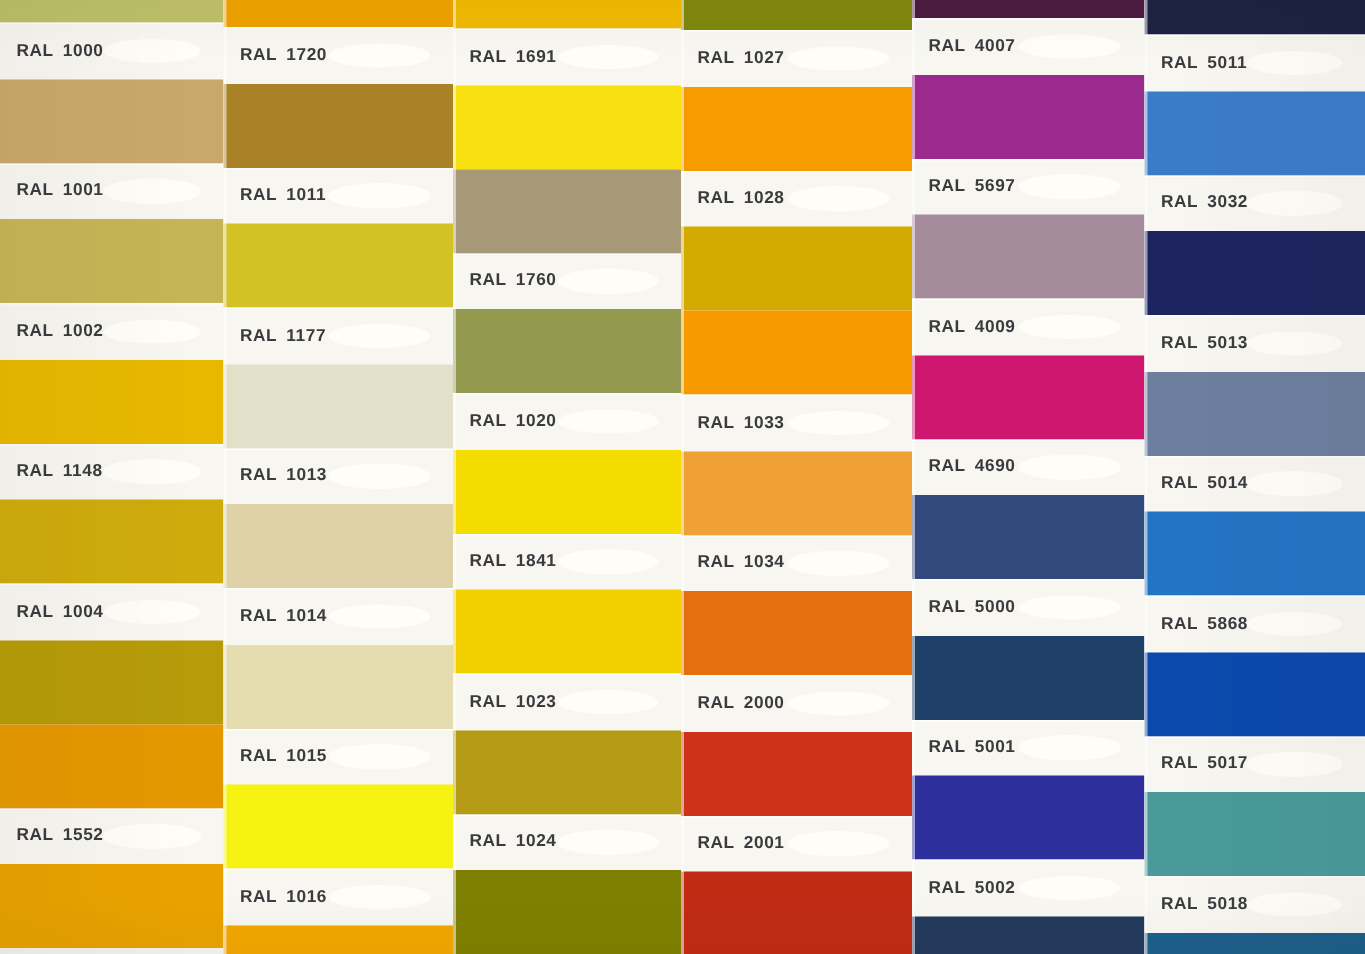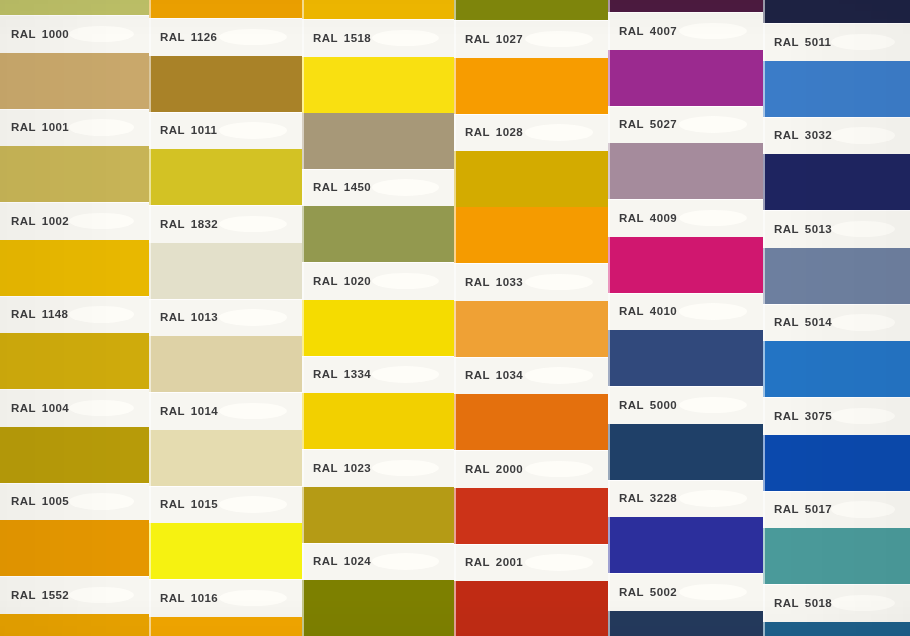--- a/index.html
+++ b/index.html
@@ -126,58 +126,54 @@
           </div>
           <div class="cell">
             <div class="swatch" style="background: rgb(207, 171, 12);"></div>
             <div class="labelband">
               <div class="gloss"></div>
               <div class="labeltext"><span>RAL</span><span class="num">1004</span></div>
             </div>
           </div>
           <div class="cell">
             <div class="swatch" style="background: rgb(183, 155, 9);"></div>
-            <div class="labelband">
-              <div class="gloss"></div>
-              <div class="labeltext"><span>RAL</span><span class="num">1005</span></div>
-            </div>
           </div>
           <div class="cell">
             <div class="swatch" style="background: rgb(229, 151, 0);"></div>
             <div class="labelband">
               <div class="gloss"></div>
               <div class="labeltext"><span>RAL</span><span class="num">1552</span></div>
             </div>
           </div>
           <div class="cell">
             <div class="swatch" style="background: rgb(232, 162, 0);"></div>
           </div>
         </div>
       </div>
       <div class="column" style="left: 149px; width: 153px;">
         <div class="col-inner" style="top: -38px;">
           <div class="cell">
             <div class="swatch" style="background: rgb(237, 161, 0);"></div>
             <div class="labelband">
               <div class="gloss"></div>
-              <div class="labeltext"><span>RAL</span><span class="num">1126</span></div>
+              <div class="labeltext"><span>RAL</span><span class="num">1720</span></div>
             </div>
           </div>
           <div class="cell">
             <div class="swatch" style="background: rgb(169, 130, 40);"></div>
             <div class="labelband">
               <div class="gloss"></div>
               <div class="labeltext"><span>RAL</span><span class="num">1011</span></div>
             </div>
           </div>
           <div class="cell">
             <div class="swatch" style="background: rgb(211, 194, 36);"></div>
             <div class="labelband">
               <div class="gloss"></div>
-              <div class="labeltext"><span>RAL</span><span class="num">1832</span></div>
+              <div class="labeltext"><span>RAL</span><span class="num">1177</span></div>
             </div>
           </div>
           <div class="cell">
             <div class="swatch" style="background: rgb(227, 224, 202);"></div>
             <div class="labelband">
               <div class="gloss"></div>
               <div class="labeltext"><span>RAL</span><span class="num">1013</span></div>
             </div>
           </div>
           <div class="cell">
@@ -206,45 +202,45 @@
           </div>
         </div>
       </div>
       <div class="colsep" style="left: 149px;"></div>
       <div class="column" style="left: 302px; width: 152px;">
         <div class="col-inner" style="top: -37px;">
           <div class="cell">
             <div class="swatch" style="background: rgb(239, 183, 0);"></div>
             <div class="labelband">
               <div class="gloss"></div>
-              <div class="labeltext"><span>RAL</span><span class="num">1518</span></div>
+              <div class="labeltext"><span>RAL</span><span class="num">1691</span></div>
             </div>
           </div>
           <div class="cell">
             <div class="swatch" style="background: rgb(249, 224, 17);"></div>
           </div>
           <div class="cell">
             <div class="swatch" style="background: rgb(167, 152, 120);"></div>
             <div class="labelband">
               <div class="gloss"></div>
-              <div class="labeltext"><span>RAL</span><span class="num">1450</span></div>
+              <div class="labeltext"><span>RAL</span><span class="num">1760</span></div>
             </div>
           </div>
           <div class="cell">
             <div class="swatch" style="background: rgb(147, 153, 79);"></div>
             <div class="labelband">
               <div class="gloss"></div>
               <div class="labeltext"><span>RAL</span><span class="num">1020</span></div>
             </div>
           </div>
           <div class="cell">
             <div class="swatch" style="background: rgb(245, 220, 0);"></div>
             <div class="labelband">
               <div class="gloss"></div>
-              <div class="labeltext"><span>RAL</span><span class="num">1334</span></div>
+              <div class="labeltext"><span>RAL</span><span class="num">1841</span></div>
             </div>
           </div>
           <div class="cell">
             <div class="swatch" style="background: rgb(242, 208, 0);"></div>
             <div class="labelband">
               <div class="gloss"></div>
               <div class="labeltext"><span>RAL</span><span class="num">1023</span></div>
             </div>
           </div>
           <div class="cell">
@@ -319,49 +315,49 @@
             <div class="swatch" style="background: rgb(76, 26, 63);"></div>
             <div class="labelband">
               <div class="gloss"></div>
               <div class="labeltext"><span>RAL</span><span class="num">4007</span></div>
             </div>
           </div>
           <div class="cell">
             <div class="swatch" style="background: rgb(155, 42, 143);"></div>
             <div class="labelband">
               <div class="gloss"></div>
-              <div class="labeltext"><span>RAL</span><span class="num">5027</span></div>
+              <div class="labeltext"><span>RAL</span><span class="num">5697</span></div>
             </div>
           </div>
           <div class="cell">
             <div class="swatch" style="background: rgb(165, 139, 156);"></div>
             <div class="labelband">
               <div class="gloss"></div>
               <div class="labeltext"><span>RAL</span><span class="num">4009</span></div>
             </div>
           </div>
           <div class="cell">
             <div class="swatch" style="background: rgb(208, 23, 111);"></div>
             <div class="labelband">
               <div class="gloss"></div>
-              <div class="labeltext"><span>RAL</span><span class="num">4010</span></div>
+              <div class="labeltext"><span>RAL</span><span class="num">4690</span></div>
             </div>
           </div>
           <div class="cell">
             <div class="swatch" style="background: rgb(49, 73, 124);"></div>
             <div class="labelband">
               <div class="gloss"></div>
               <div class="labeltext"><span>RAL</span><span class="num">5000</span></div>
             </div>
           </div>
           <div class="cell">
             <div class="swatch" style="background: rgb(31, 64, 104);"></div>
             <div class="labelband">
               <div class="gloss"></div>
-              <div class="labeltext"><span>RAL</span><span class="num">3228</span></div>
+              <div class="labeltext"><span>RAL</span><span class="num">5001</span></div>
             </div>
           </div>
           <div class="cell">
             <div class="swatch" style="background: rgb(44, 47, 156);"></div>
             <div class="labelband">
               <div class="gloss"></div>
               <div class="labeltext"><span>RAL</span><span class="num">5002</span></div>
             </div>
           </div>
           <div class="cell">
@@ -397,21 +393,21 @@
             <div class="swatch" style="background: rgb(109, 127, 159);"></div>
             <div class="labelband">
               <div class="gloss"></div>
               <div class="labeltext"><span>RAL</span><span class="num">5014</span></div>
             </div>
           </div>
           <div class="cell">
             <div class="swatch" style="background: rgb(35, 116, 196);"></div>
             <div class="labelband">
               <div class="gloss"></div>
-              <div class="labeltext"><span>RAL</span><span class="num">3075</span></div>
+              <div class="labeltext"><span>RAL</span><span class="num">5868</span></div>
             </div>
           </div>
           <div class="cell">
             <div class="swatch" style="background: rgb(11, 73, 173);"></div>
             <div class="labelband">
               <div class="gloss"></div>
               <div class="labeltext"><span>RAL</span><span class="num">5017</span></div>
             </div>
           </div>
           <div class="cell">

